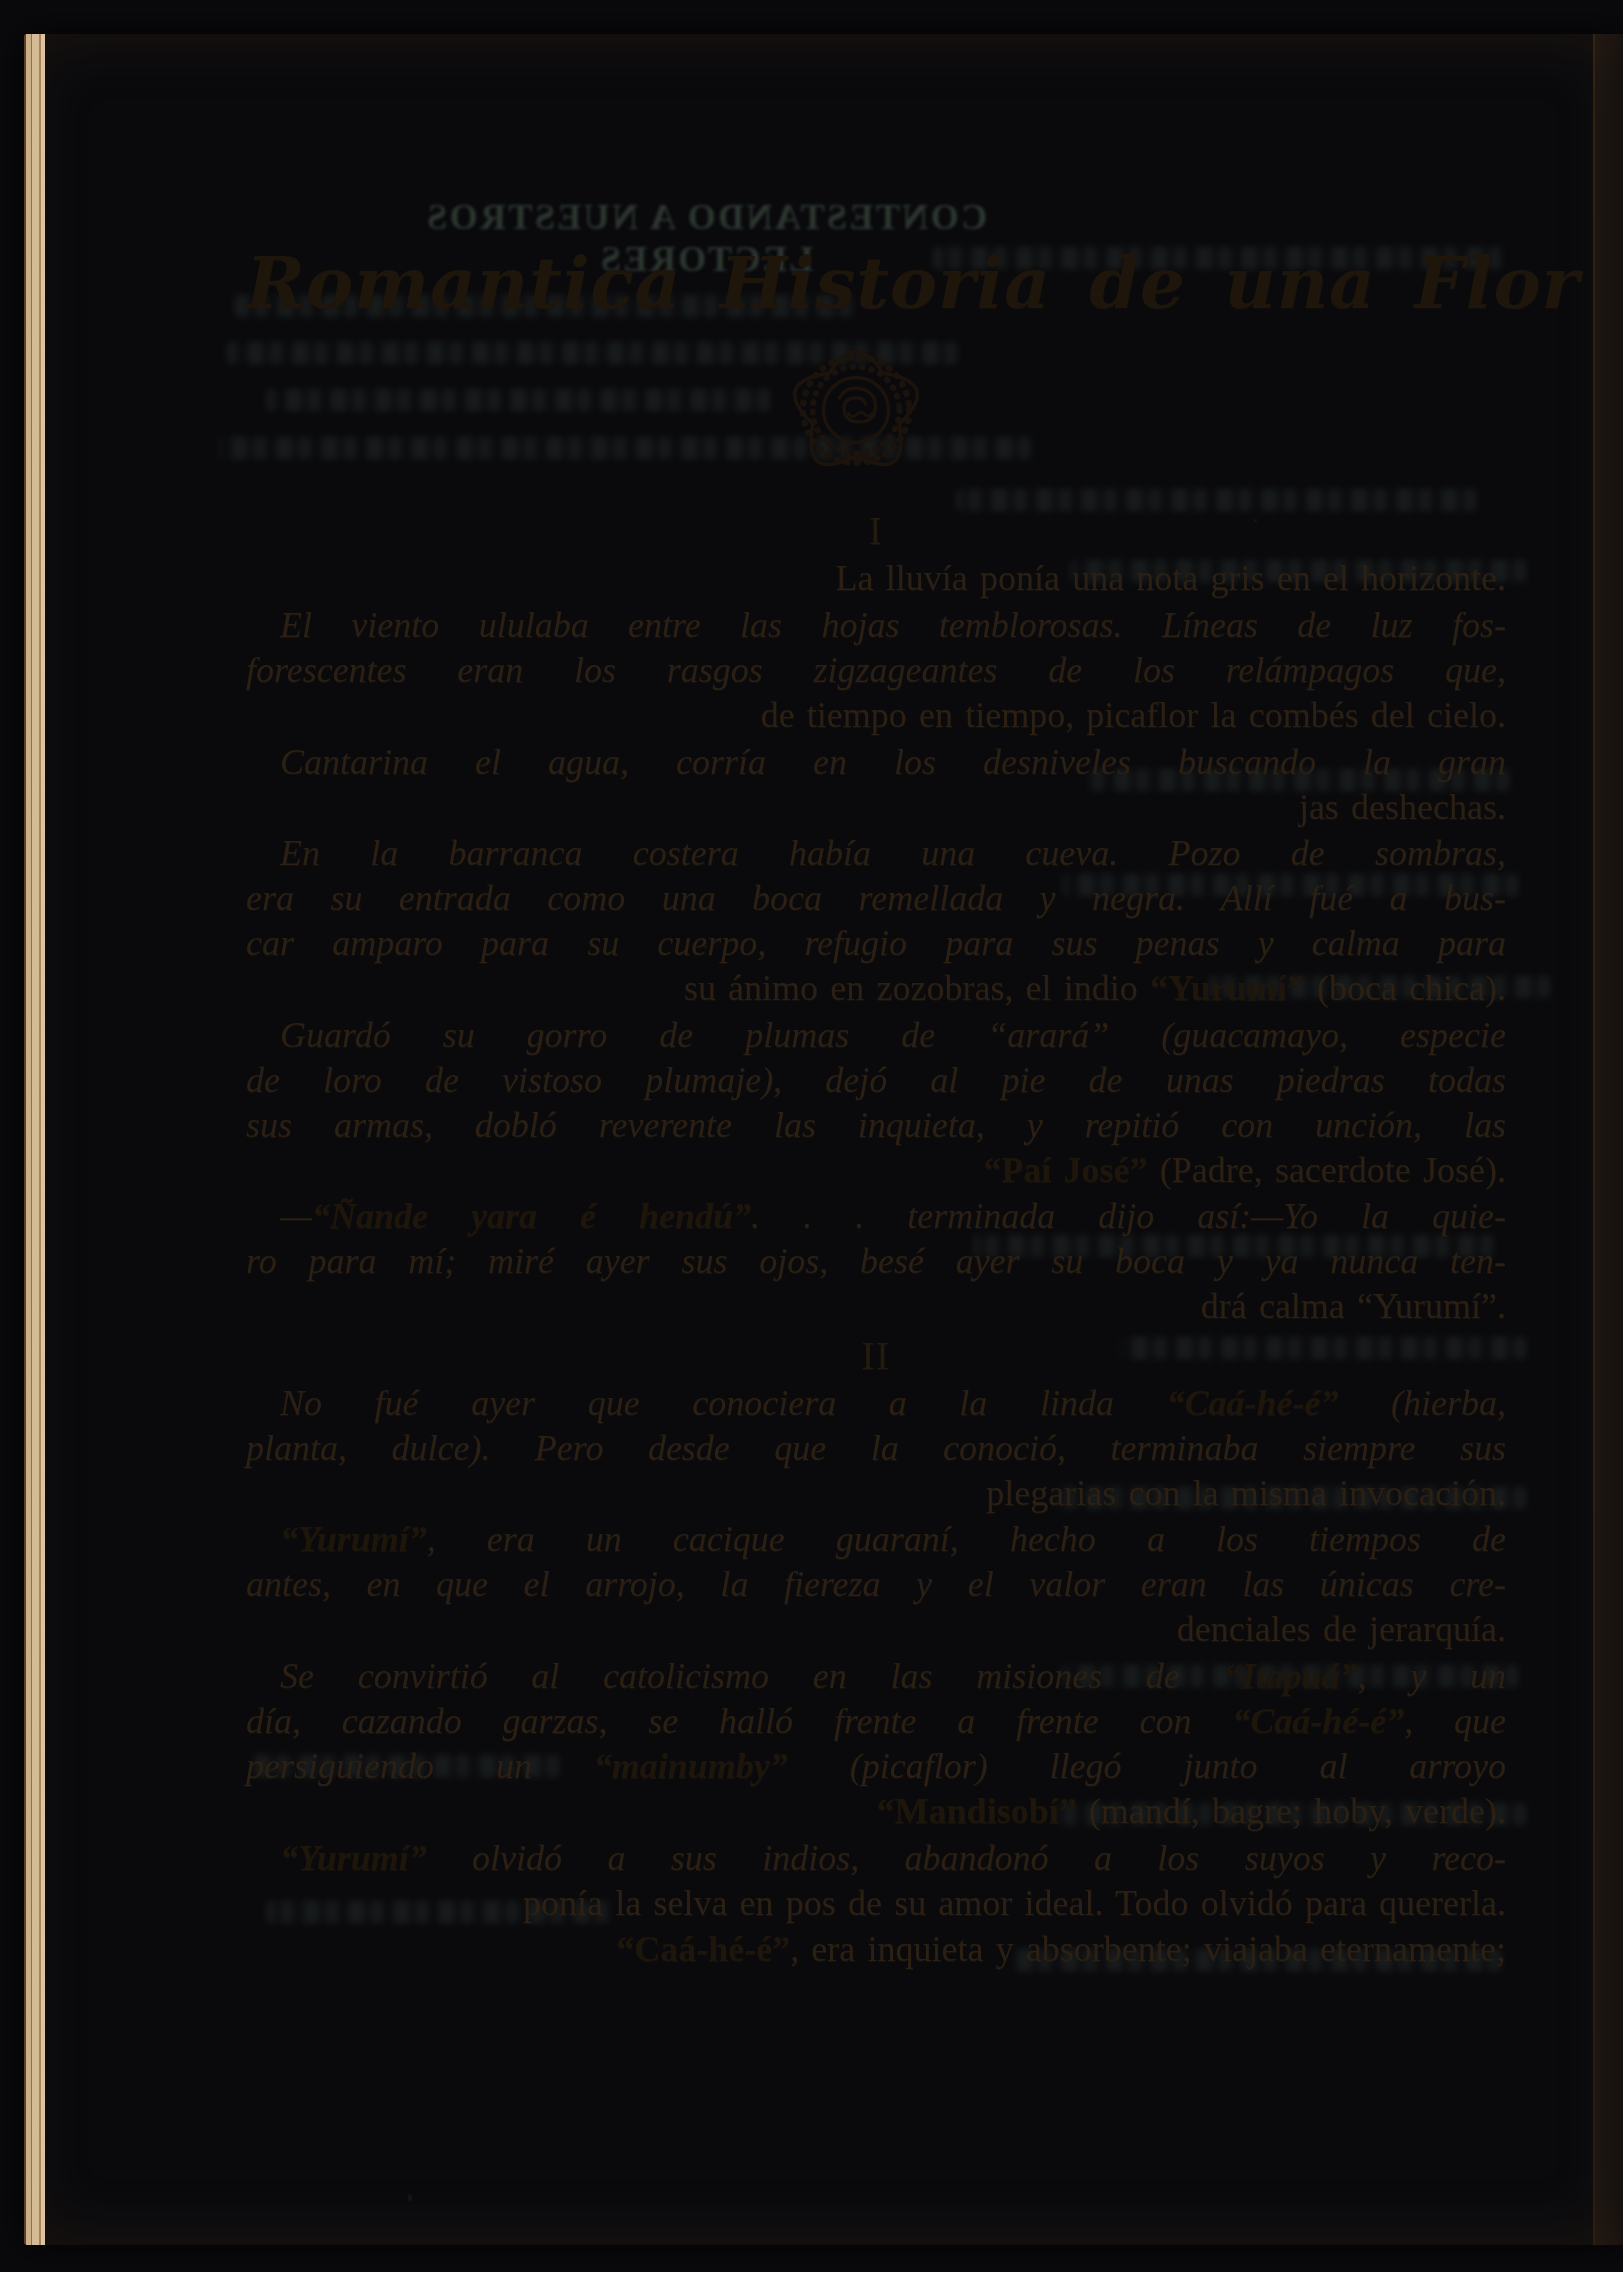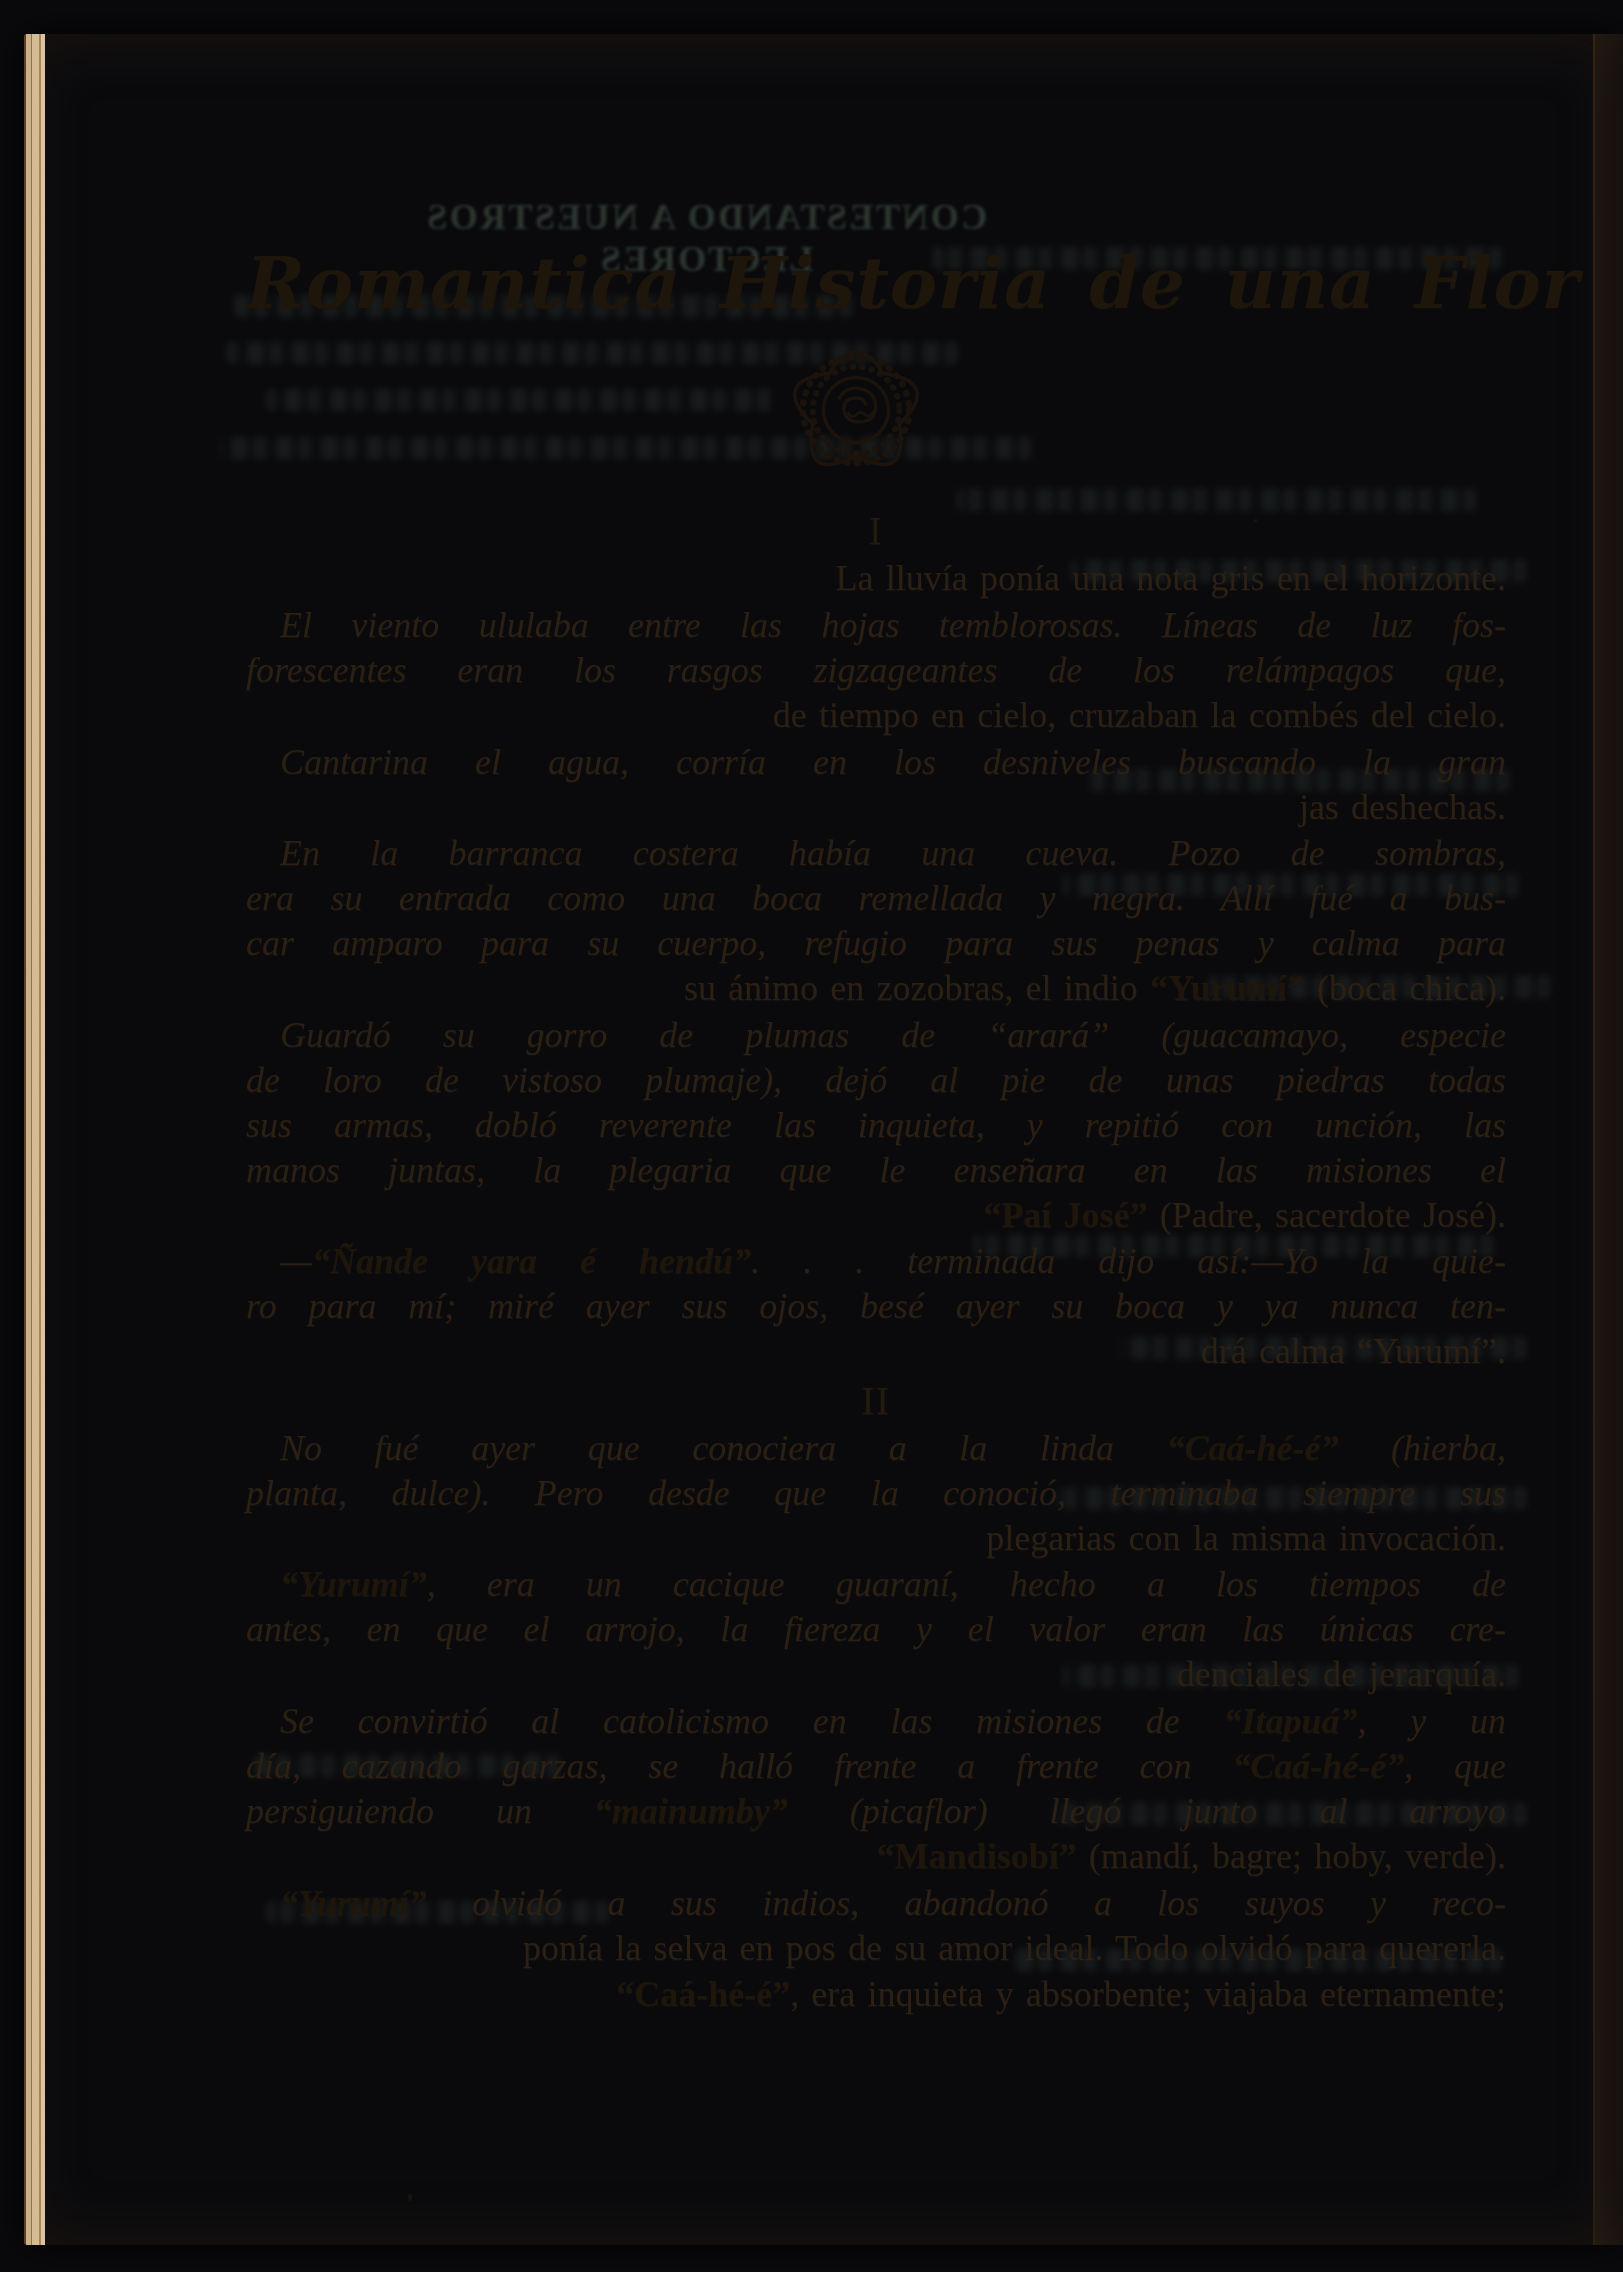--- a/index.html
+++ b/index.html
@@ -123,37 +123,36 @@
   </svg>
 
   <div class="flow">
       <div class="sec-heading">I</div>
       <p class="para">
         <span class="line last ind">La lluvía ponía una nota gris en el horizonte.</span>
       </p>
       <p class="para">
         <span class="line just ind">El viento ululaba entre las hojas temblorosas. Líneas de luz fos-</span>
         <span class="line just">forescentes eran los rasgos zigzageantes de los relámpagos que,</span>
-        <span class="line last">de tiempo en cielo, cruzaban la combés del cielo.</span>
+        <span class="line last">de tiempo en tiempo, picaflor la combés del cielo.</span>
       </p>
       <p class="para">
         <span class="line just ind">Cantarina el agua, corría en los desniveles buscando la gran</span>
         <span class="line last">jas deshechas.</span>
       </p>
       <p class="para">
         <span class="line just ind">En la barranca costera había una cueva. Pozo de sombras,</span>
         <span class="line just">era su entrada como una boca remellada y negra. Allí fué a bus-</span>
         <span class="line just">car amparo para su cuerpo, refugio para sus penas y calma para</span>
         <span class="line last">su ánimo en zozobras, el indio <b>“Yurumí”</b> (boca chica).</span>
       </p>
       <p class="para">
         <span class="line just ind">Guardó su gorro de plumas de “arará” (guacamayo, especie</span>
         <span class="line just">de loro de vistoso plumaje), dejó al pie de unas piedras todas</span>
         <span class="line just">sus armas, dobló reverente las inquieta, y repitió con unción, las</span>
-        <span class="line just">manos juntas, la plegaria que le enseñara en las misiones el</span>
         <span class="line last"><b>“Paí José”</b> (Padre, sacerdote José).</span>
       </p>
       <p class="para">
         <span class="line just ind">—<b>“Ñande yara é hendú”</b>. . . terminada dijo así:—Yo la quie-</span>
         <span class="line just">ro para mí; miré ayer sus ojos, besé ayer su boca y ya nunca ten-</span>
         <span class="line last">drá calma “Yurumí”.</span>
       </p>
       <div class="sec-heading">II</div>
       <p class="para">
         <span class="line just ind">No fué ayer que conociera a la linda <b>“Caá-hé-é”</b> (hierba,</span>

